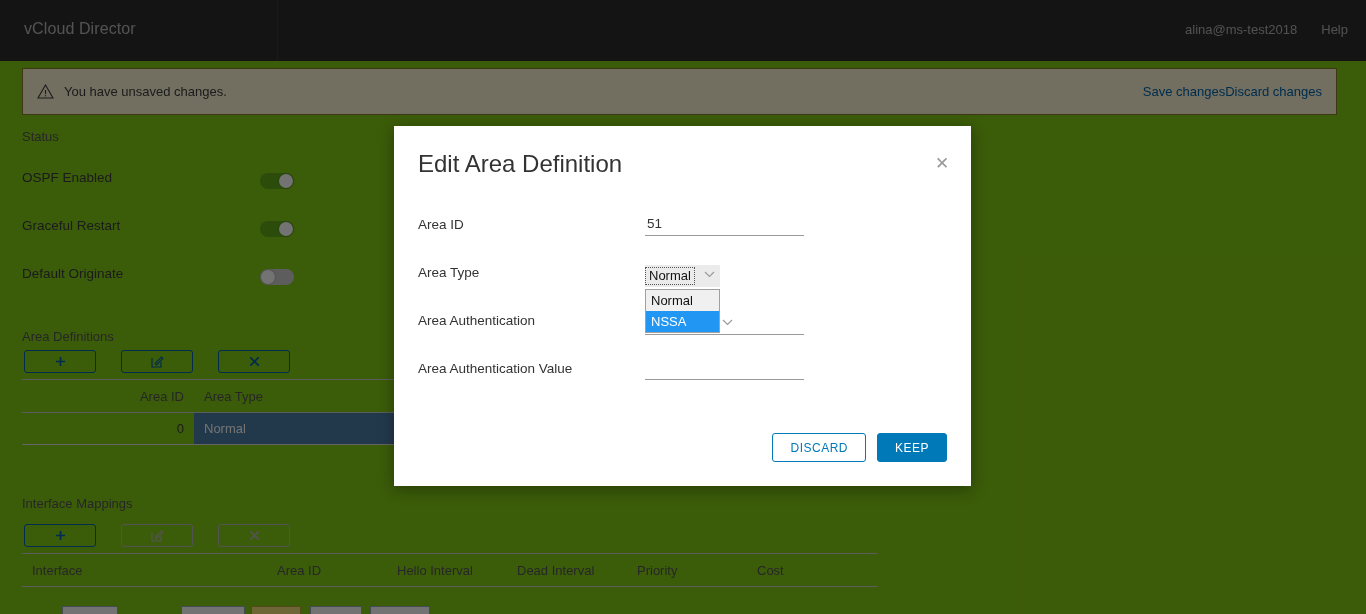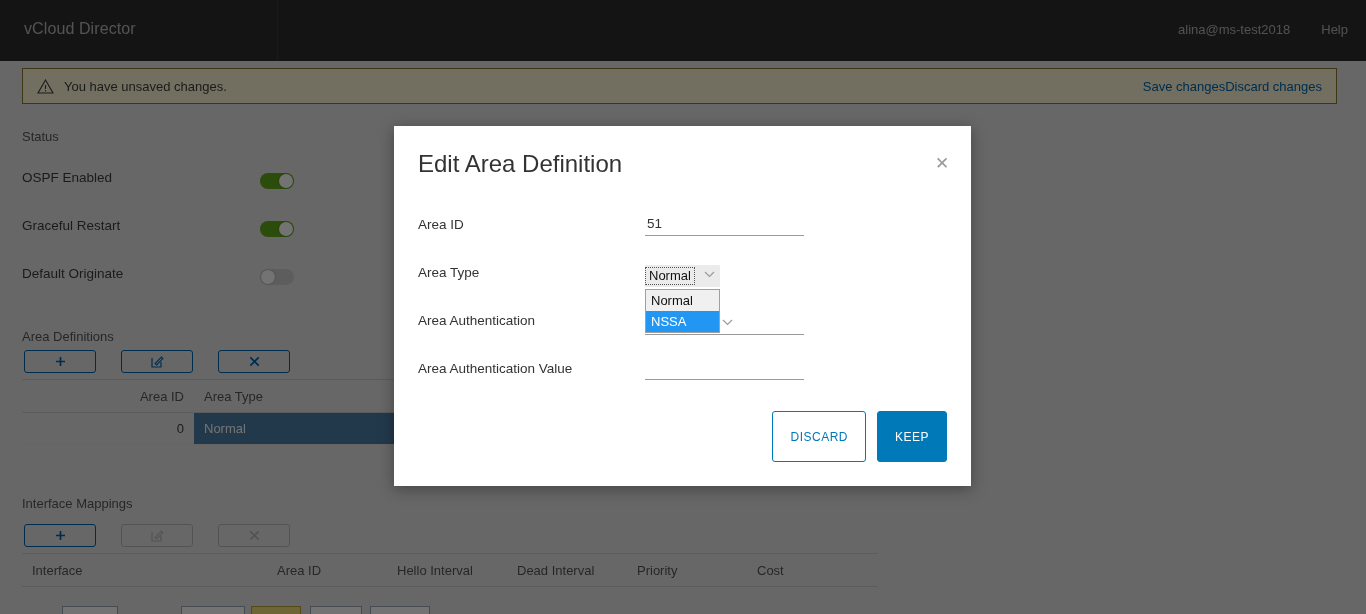--- a/index.html
+++ b/index.html
@@ -7,21 +7,21 @@
     margin: 0; padding: 0;
     width: 1366px; height: 614px;
     overflow: hidden;
     font-family: "Liberation Sans", sans-serif;
     background: #ffffff;
   }
 
   
   #page {
     position: absolute; inset: 0;
-    background: #e5e5e5;
+    background: #84cc16;
   }
   #page-dim {
     position: absolute; inset: 0;
     background: rgba(0,0,0,0.55);
     z-index: 50;
     pointer-events: none;
   }
 
   
   .header {
@@ -35,29 +35,29 @@
     width: 1px; height: 61px;
     background: #3a3a3a;
   }
   .brand {
     position: absolute; left: 24px; top: 20px;
     font-size: 16px; color: #b8b8b8;
     letter-spacing: .1px;
   }
   .header-right {
     position: absolute; right: 18px; top: 22px;
-    display: flex; align-items: center; gap: 31px;
+    display: flex; align-items: center; gap: 24px;
     font-size: 13px; color: #b4b4b4;
   }
   .header-right span { cursor: pointer; }
 
   
   .banner {
     position: absolute; left: 22px; top: 68px;
-    width: 1315px; height: 36px;
+    width: 1315px; height: 47px;
     border: 1px solid #8a7a2e;
     background: #fdf6d8;
     display: flex; align-items: center;
     padding: 0 14px;
     z-index: 2;
   }
   .banner-left {
     display: flex; align-items: center; gap: 10px;
     font-size: 13px; color: #3d3d3d;
   }
@@ -238,21 +238,21 @@
     border-bottom: 1px solid #9a9a9a;
   }
 
   
   .modal-actions {
     position: absolute;
     right: 24px; bottom: 24px;
     display: flex; gap: 11px;
   }
   .btn {
-    height: 51px;
+    height: 29px;
     padding: 0 17px;
     font-size: 12px;
     letter-spacing: .5px;
     border-radius: 3px;
     cursor: pointer;
     font-family: "Liberation Sans", sans-serif;
   }
   .btn-outline {
     border: 1px solid #0079b8;
     background: #ffffff;

